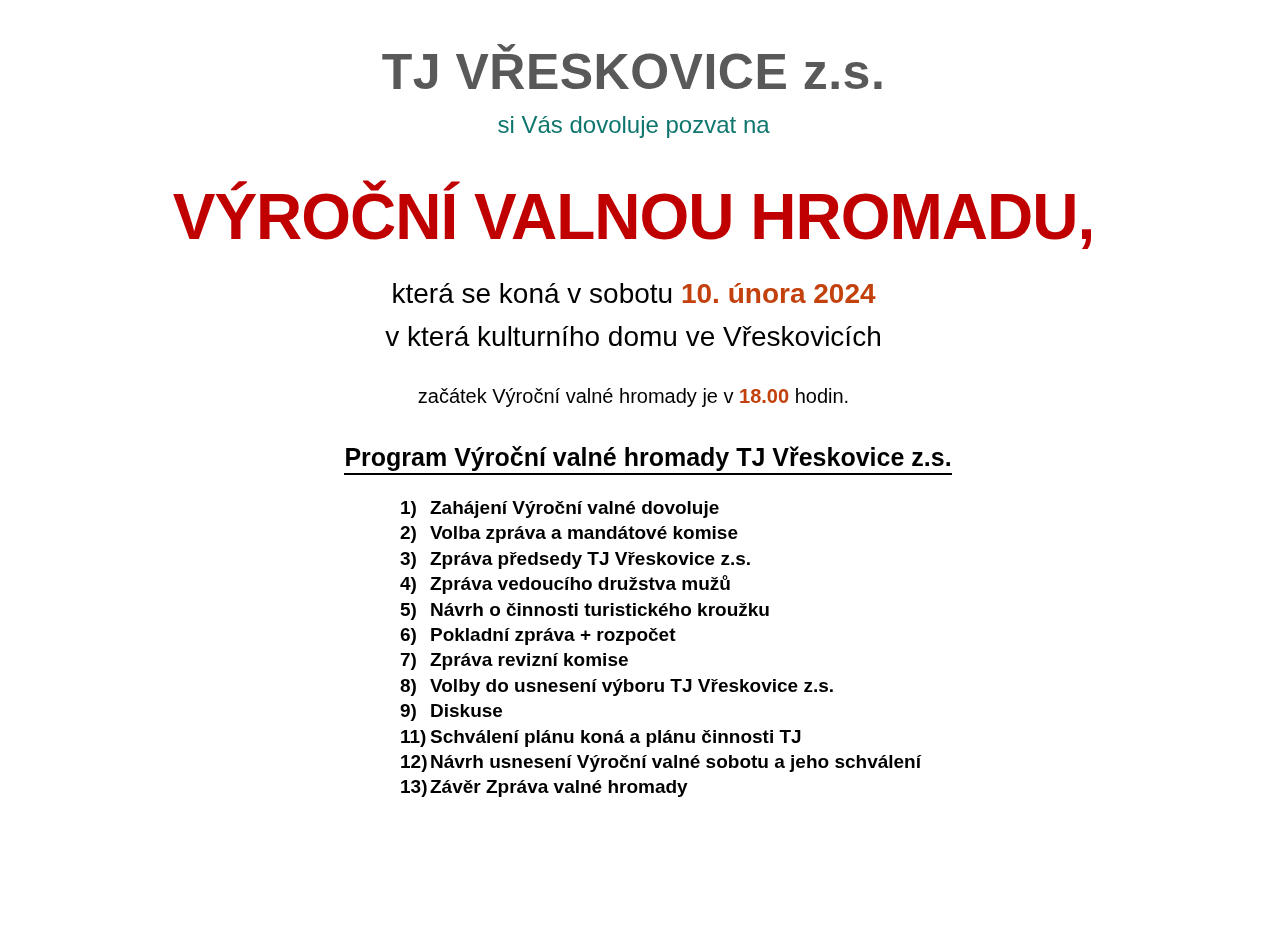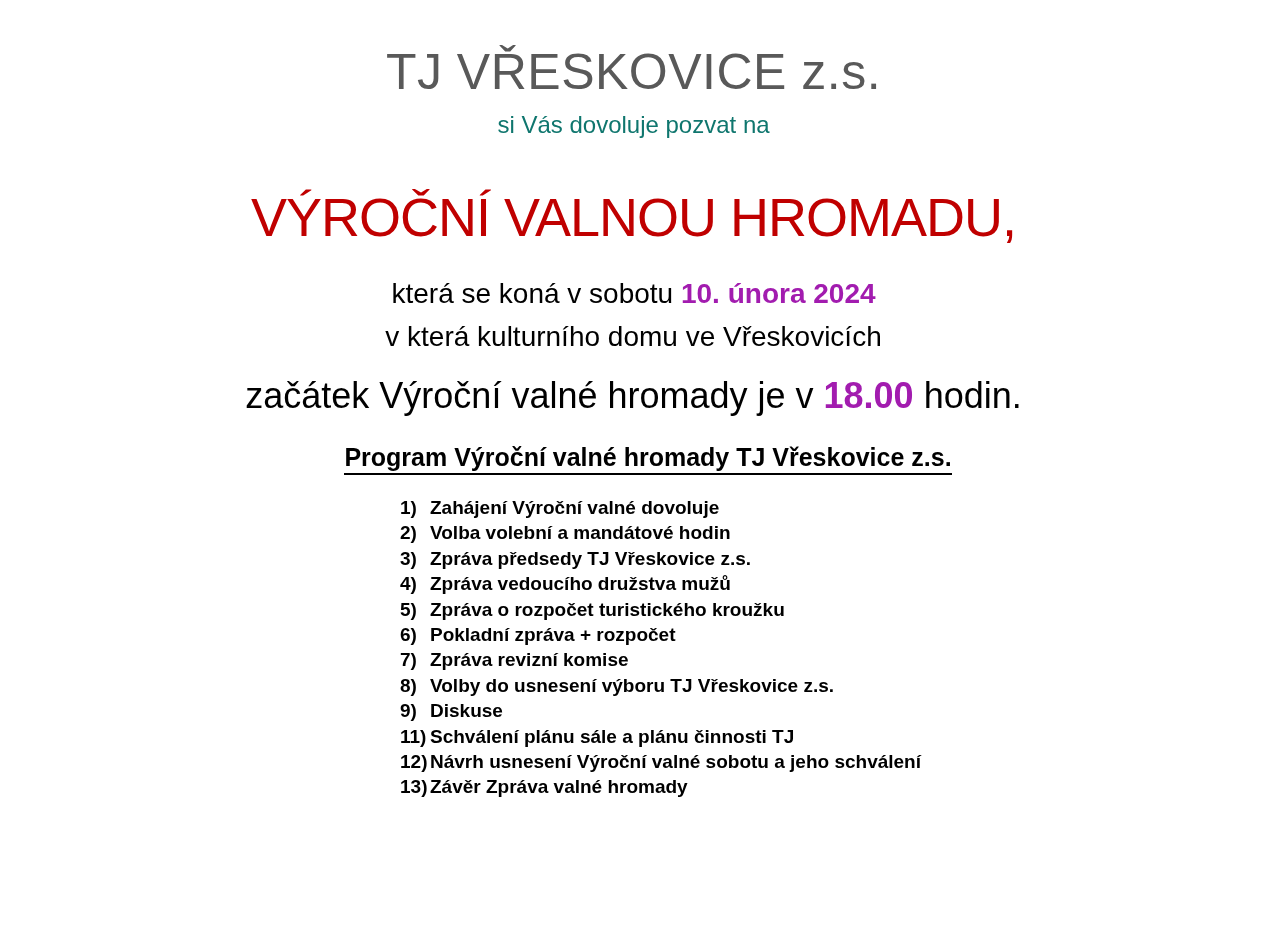--- a/index.html
+++ b/index.html
@@ -16,52 +16,52 @@
     font-family: "Liberation Sans", sans-serif;
     color: #000000;
   }
   .content {
     padding-top: 42px;
     text-align: center;
   }
   .org-title {
     font-size: 50px;
     line-height: 60px;
-    font-weight: 400;
+    font-weight: 700;
     color: #595959;
     letter-spacing: 0.5px;
   }
   .invite-line {
     margin-top: 8px;
     font-size: 24px;
     line-height: 30px;
     color: #0f766e;
   }
   .event-title {
     margin-top: 40px;
-    font-size: 54px;
+    font-size: 64px;
     line-height: 74px;
-    font-weight: 400;
+    font-weight: 700;
     color: #C00000;
     letter-spacing: -1px;
     white-space: nowrap;
   }
   .date-block {
     margin-top: 18px;
     font-size: 28px;
     line-height: 43px;
     color: #000000;
   }
   .red-bold {
-    color: #a21caf;
+    color: #c2410c;
     font-weight: 700;
   }
   .start-line {
     margin-top: 22px;
-    font-size: 36px;
+    font-size: 20px;
     line-height: 32px;
     color: #000000;
   }
   .program-heading-wrap {
     margin-top: 30px;
     margin-left: 29px;
   }
   .program-heading {
     display: inline-block;
     font-size: 25px;
@@ -113,53 +113,53 @@
       <span class="program-heading">Program Výroční valné hromady TJ Vřeskovice  z.s.</span>
     </div>
 
     <div class="program-list">
       <div class="program-row">
           <span class="item-number">1)</span>
           <span class="item-text">Zahájení Výroční valné dovoluje</span>
         </div>
       <div class="program-row">
           <span class="item-number">2)</span>
-          <span class="item-text">Volba volební a mandátové hodin</span>
+          <span class="item-text">Volba zpráva a mandátové komise</span>
         </div>
       <div class="program-row">
           <span class="item-number">3)</span>
           <span class="item-text">Zpráva předsedy TJ Vřeskovice  z.s.</span>
         </div>
       <div class="program-row">
           <span class="item-number">4)</span>
           <span class="item-text">Zpráva vedoucího družstva mužů</span>
         </div>
       <div class="program-row">
           <span class="item-number">5)</span>
-          <span class="item-text">Zpráva o rozpočet turistického kroužku</span>
+          <span class="item-text">Návrh o činnosti turistického kroužku</span>
         </div>
       <div class="program-row">
           <span class="item-number">6)</span>
           <span class="item-text">Pokladní zpráva + rozpočet</span>
         </div>
       <div class="program-row">
           <span class="item-number">7)</span>
           <span class="item-text">Zpráva revizní komise</span>
         </div>
       <div class="program-row">
           <span class="item-number">8)</span>
           <span class="item-text">Volby do usnesení výboru TJ Vřeskovice z.s.</span>
         </div>
       <div class="program-row">
           <span class="item-number">9)</span>
           <span class="item-text">Diskuse</span>
         </div>
       <div class="program-row">
           <span class="item-number">11)</span>
-          <span class="item-text">Schválení plánu sále a plánu činnosti TJ</span>
+          <span class="item-text">Schválení plánu koná a plánu činnosti TJ</span>
         </div>
       <div class="program-row">
           <span class="item-number">12)</span>
           <span class="item-text">Návrh usnesení  Výroční valné sobotu a jeho schválení</span>
         </div>
       <div class="program-row">
           <span class="item-number">13)</span>
           <span class="item-text">Závěr  Zpráva valné hromady</span>
         </div>
     </div>

